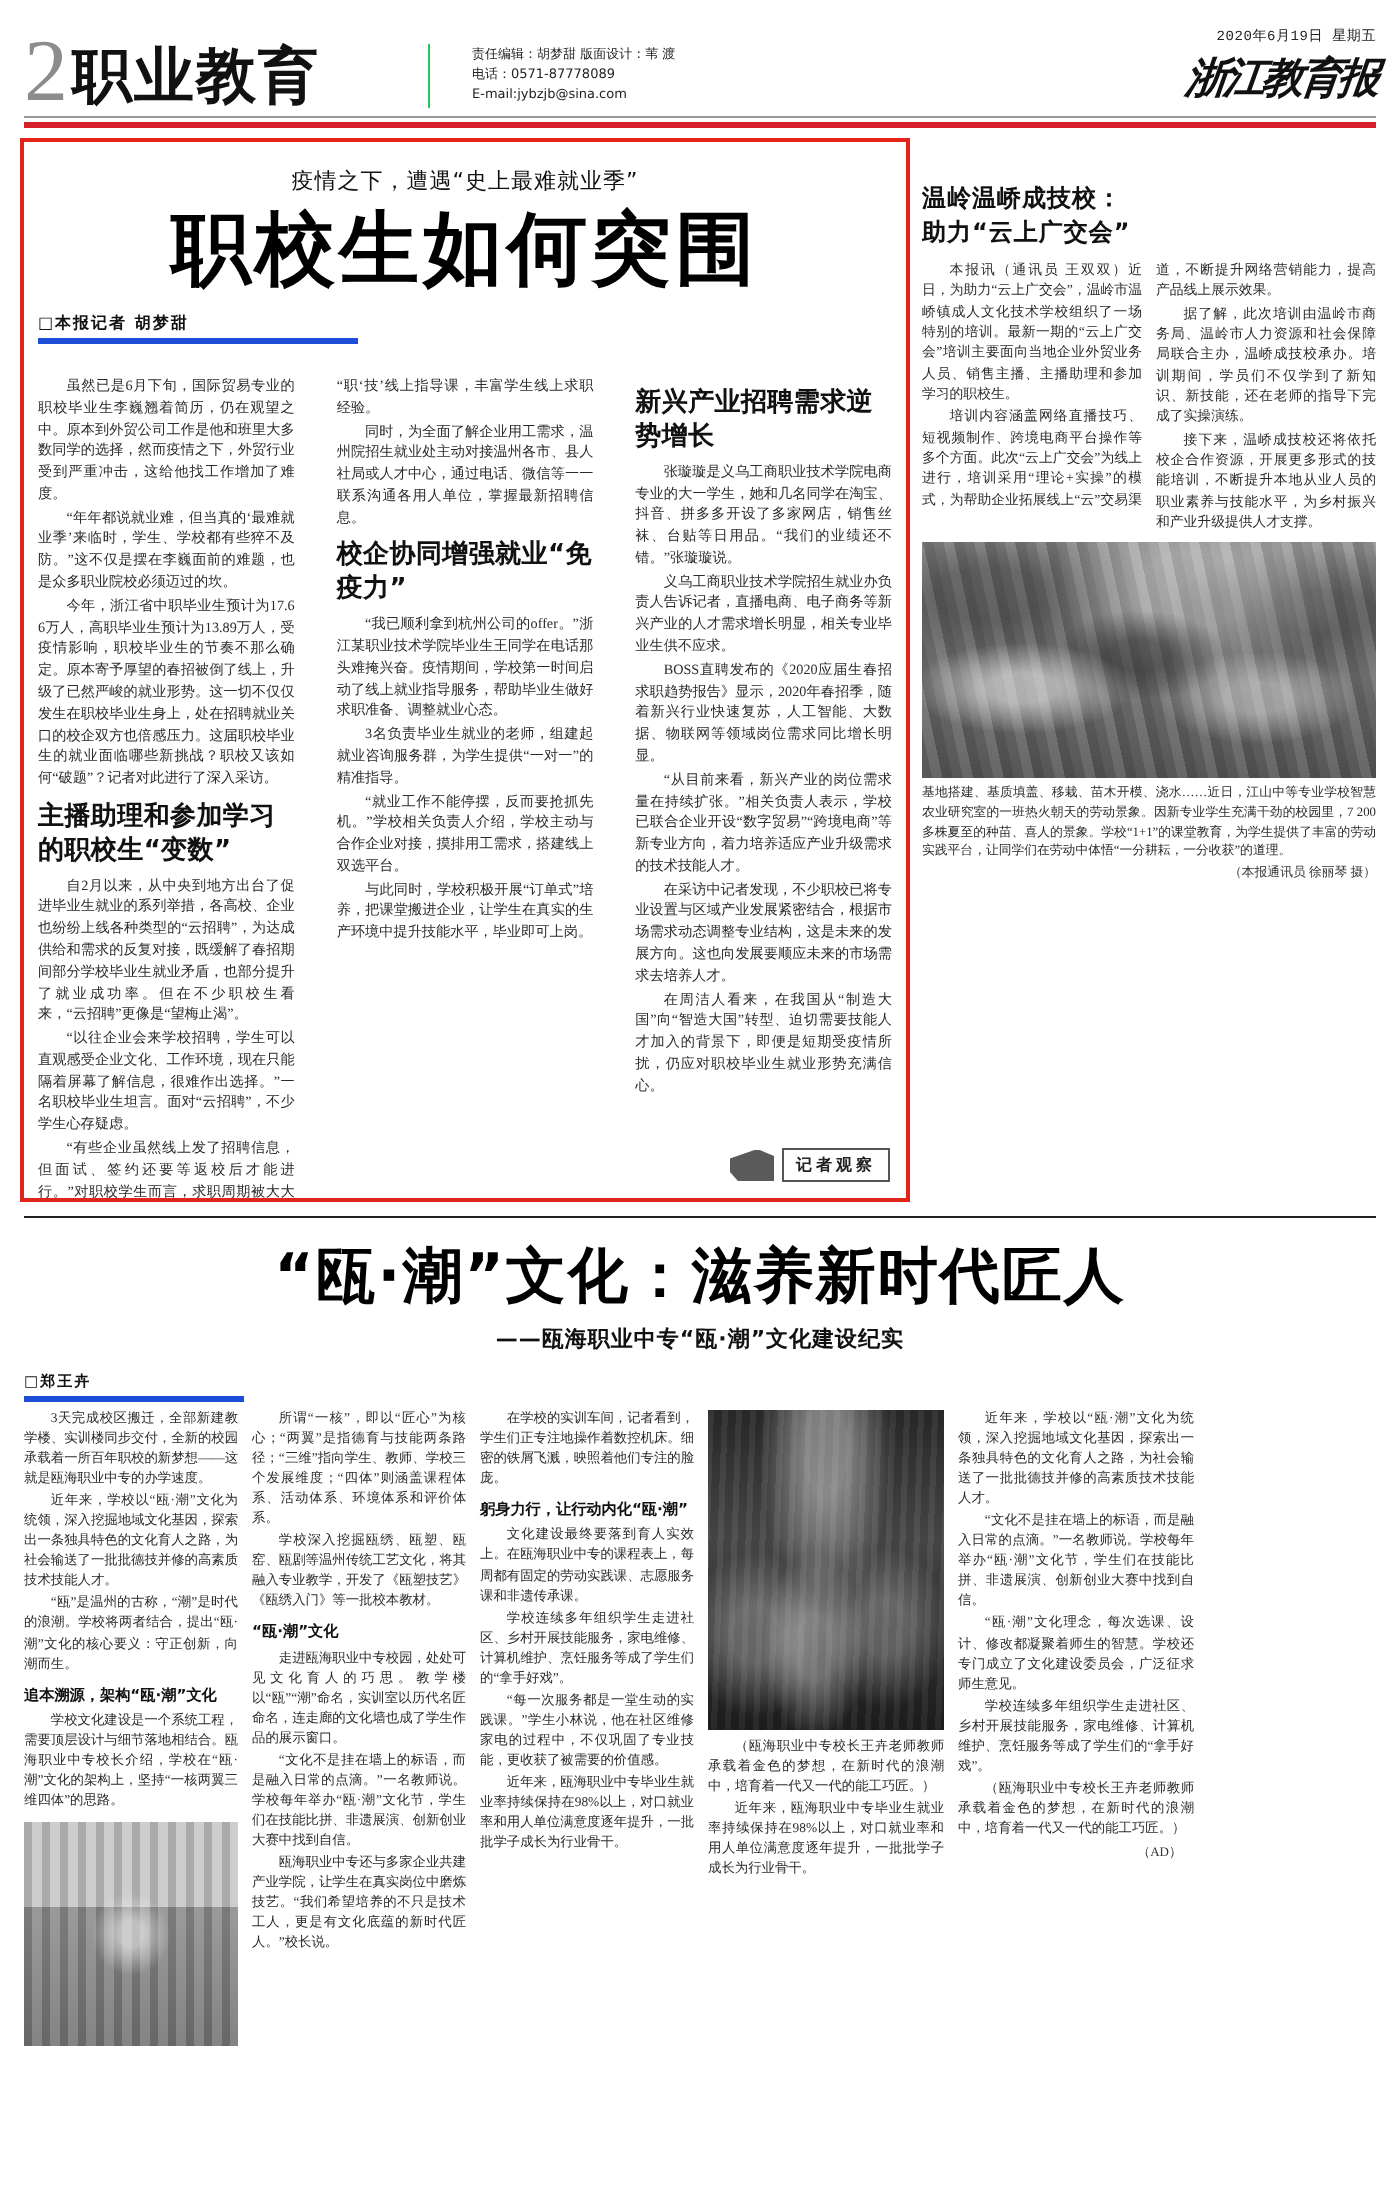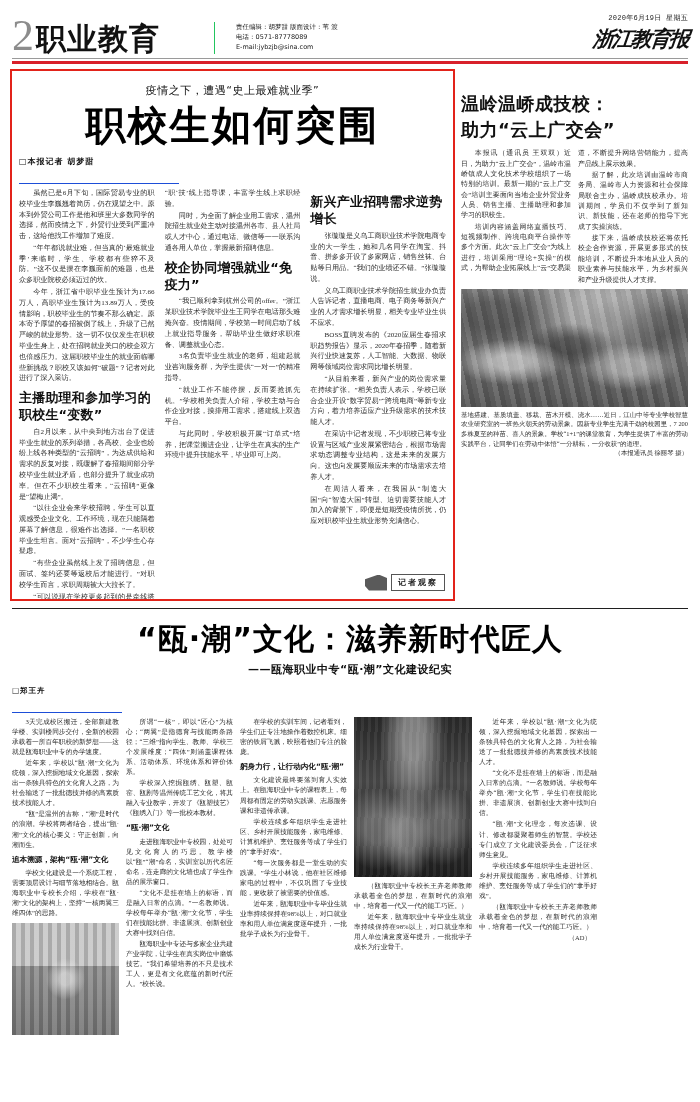--- a/index.html
+++ b/index.html
@@ -56,24 +56,24 @@
     margin-top: 6px;
   }
   .headline-main {
     text-align: center; font-family: "DejaVu Sans", sans-serif;
     font-size: 40px; font-weight: 900; letter-spacing: 2px; color: #000;
     line-height: 1.15; margin: 4px 0 8px 0;
   }
   .byline-box { width: 160px; margin-bottom: 4px; }
   .byline {
     font-family: "DejaVu Sans", sans-serif; font-size: 8px; font-weight: 700;
-    color: #111; padding-bottom: 16px; border-bottom: 1px solid #1d4ed8; letter-spacing: 1px;
-  }
-
-  .cols3 { display: flex; gap: 10px; margin-top: 2px; }
+    color: #111; padding-bottom: 2px; border-bottom: 3px solid #1d4ed8; letter-spacing: 1px;
+  }
+
+  .cols3 { display: flex; gap: 21px; margin-top: 16px; justify-content: flex-end; }
   .col { width: 139px; }
   .sub-head {
     font-family: "DejaVu Sans", sans-serif; font-size: 13px; font-weight: 700;
     color: #111; margin: 6px 0 3px 0; letter-spacing: .2px; line-height: 1.3;
   }
   .ptext {
     font-size: 7.1px; line-height: 1.52; text-align: justify; color: #2b2b2b;
     text-indent: 2em; margin-bottom: 1px; word-break: break-all;
     font-family: "Liberation Serif", serif;
   }
@@ -89,21 +89,21 @@
   }
   .obs-label {
     border: 1px solid #555; padding: 2px 6px;
     font-family: Liberation Serif, serif; font-size: 8px; font-weight: 700;
     color: #222; letter-spacing: 2px; background: #fff;
   }
 
   
   .right-col { width: 227px; position: relative; }
   .rc-head {
-    font-family: "DejaVu Sans", sans-serif; font-size: 18px; font-weight: 800;
+    font-family: "DejaVu Sans", sans-serif; font-size: 12px; font-weight: 800;
     color: #111; line-height: 1.45; letter-spacing: .5px; margin-bottom: 5px; padding-top: 22px;
   }
   .rc-body { column-count: 2; column-gap: 7px; }
   .rc-body .ptext { font-size: 6.9px; line-height: 1.5; }
   .photo {
     background:
       linear-gradient(180deg, rgba(255,255,255,.10), rgba(0,0,0,.30)),
       repeating-linear-gradient(78deg, #7b7b7b 0 5px, #939393 5px 10px, #6d6d6d 10px 15px),
       #7e7e7e;
     position: relative; overflow: hidden;

